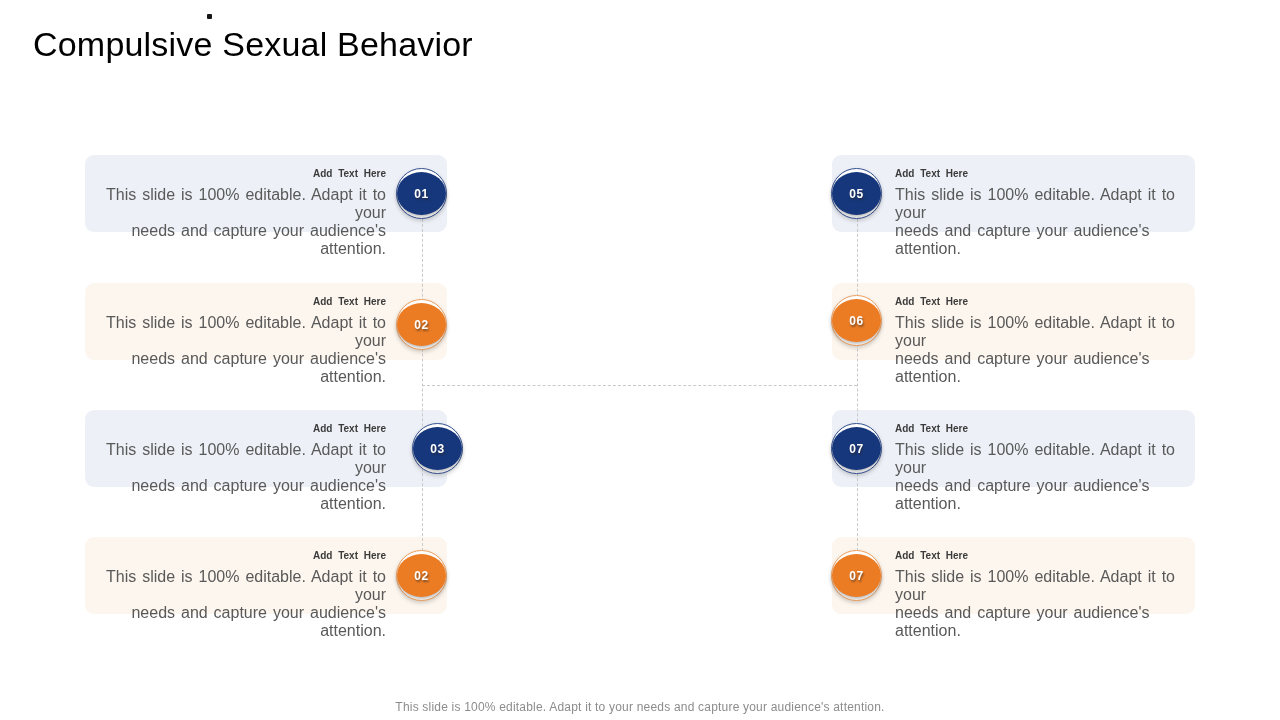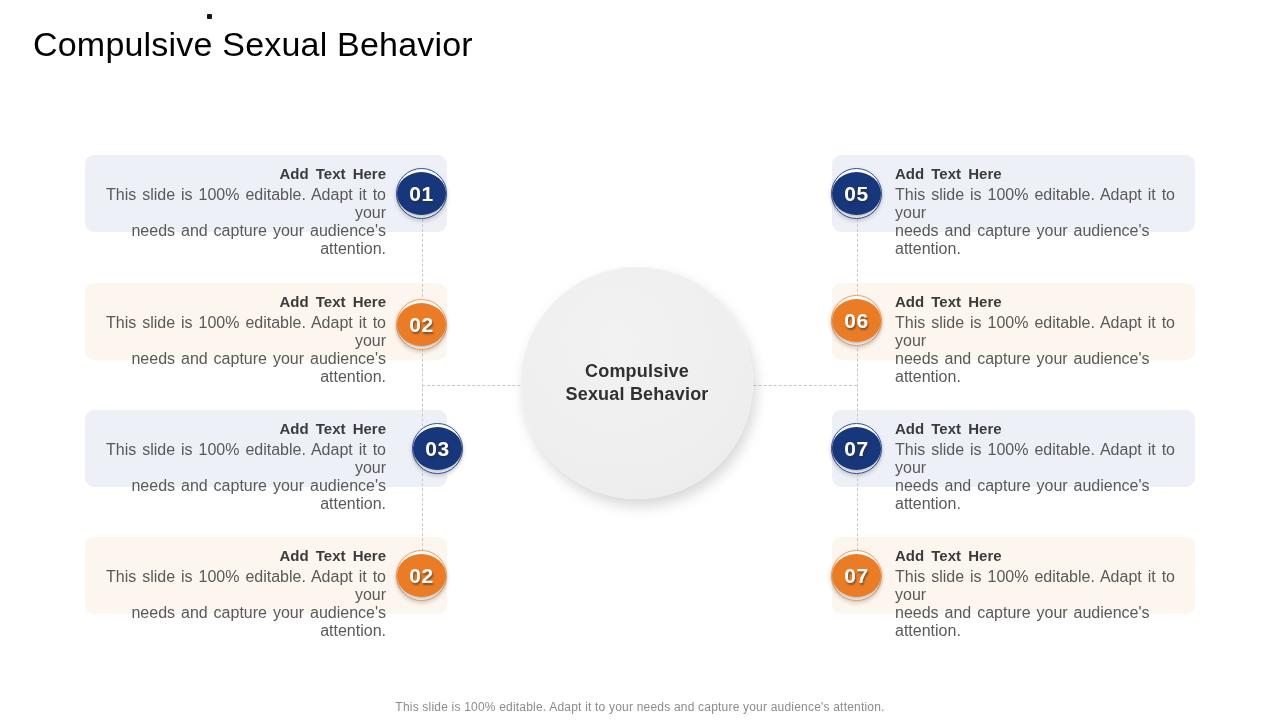--- a/index.html
+++ b/index.html
@@ -20,34 +20,34 @@
 
   
   .card{position:absolute;height:77px;border-radius:9px;z-index:0;}
   .card.blue{background:#edf1f7;}
   .card.cream{background:#fdf6ee;}
   .card.left-side{left:85px;width:362px;}
   .card.right-side{left:832px;width:363px;}
   .card .txt{position:absolute;top:9px;}
   .card.left-side .txt{left:10px;right:61px;text-align:right;}
   .card.right-side .txt{left:63px;right:10px;text-align:left;}
-  .card-heading{font-size:15px;font-weight:700;color:#3b3b3b;line-height:20px;word-spacing:3px;margin-bottom:2px;}
+  .card-heading{font-size:10px;font-weight:700;color:#3b3b3b;line-height:20px;word-spacing:3px;margin-bottom:2px;}
   .card-body{font-size:16px;color:#595959;line-height:18px;word-spacing:1.5px;white-space:pre-line;}
 
   
   .num-circle{
     position:absolute;width:49px;height:49px;border-radius:50%;background:#fff;
     display:flex;align-items:center;justify-content:center;z-index:3;
     box-shadow:0 2px 4px rgba(0,0,0,.18);
   }
   .num-circle.navy{border:1.5px solid #355090;}
   .num-circle.orange{border:1.5px solid #efa05e;}
   .num-inner{
     width:56px;height:43px;border-radius:50%;display:flex;align-items:center;justify-content:center;
-    color:#fff;font-size:21px;font-weight:700;letter-spacing:.5px;
+    color:#fff;font-size:12px;font-weight:700;letter-spacing:.5px;
     text-shadow:1px 1.5px 2px rgba(40,40,40,.55);
     box-shadow:0 2px 3px rgba(0,0,0,.25);
   }
   .num-inner.navy{background:#17377c;}
   .num-inner.orange{background:#ec7c24;}
 
   
   .hub{
     position:absolute;left:521px;top:267px;width:232px;height:232px;border-radius:50%;
     background:radial-gradient(circle at 42% 32%,#f2f2f3 0%,#eeeeef 70%,#e9e9ea 100%);
@@ -153,20 +153,16 @@
   <div class="num-circle orange" style="left:831px;top:295px">
     <div class="num-inner orange">06</div>
   </div>
   <div class="num-circle navy" style="left:831px;top:423px">
     <div class="num-inner navy">07</div>
   </div>
   <div class="num-circle orange" style="left:831px;top:550px">
     <div class="num-inner orange">07</div>
   </div>
 
-  <div class="hub">
-    <div class="hub-label">Compulsive
-Sexual Behavior</div>
-  </div>
 
   <div class="footer">This slide is 100% editable. Adapt it to your needs and capture your audience's attention.</div>
 
 </div>
 
 </body></html>

